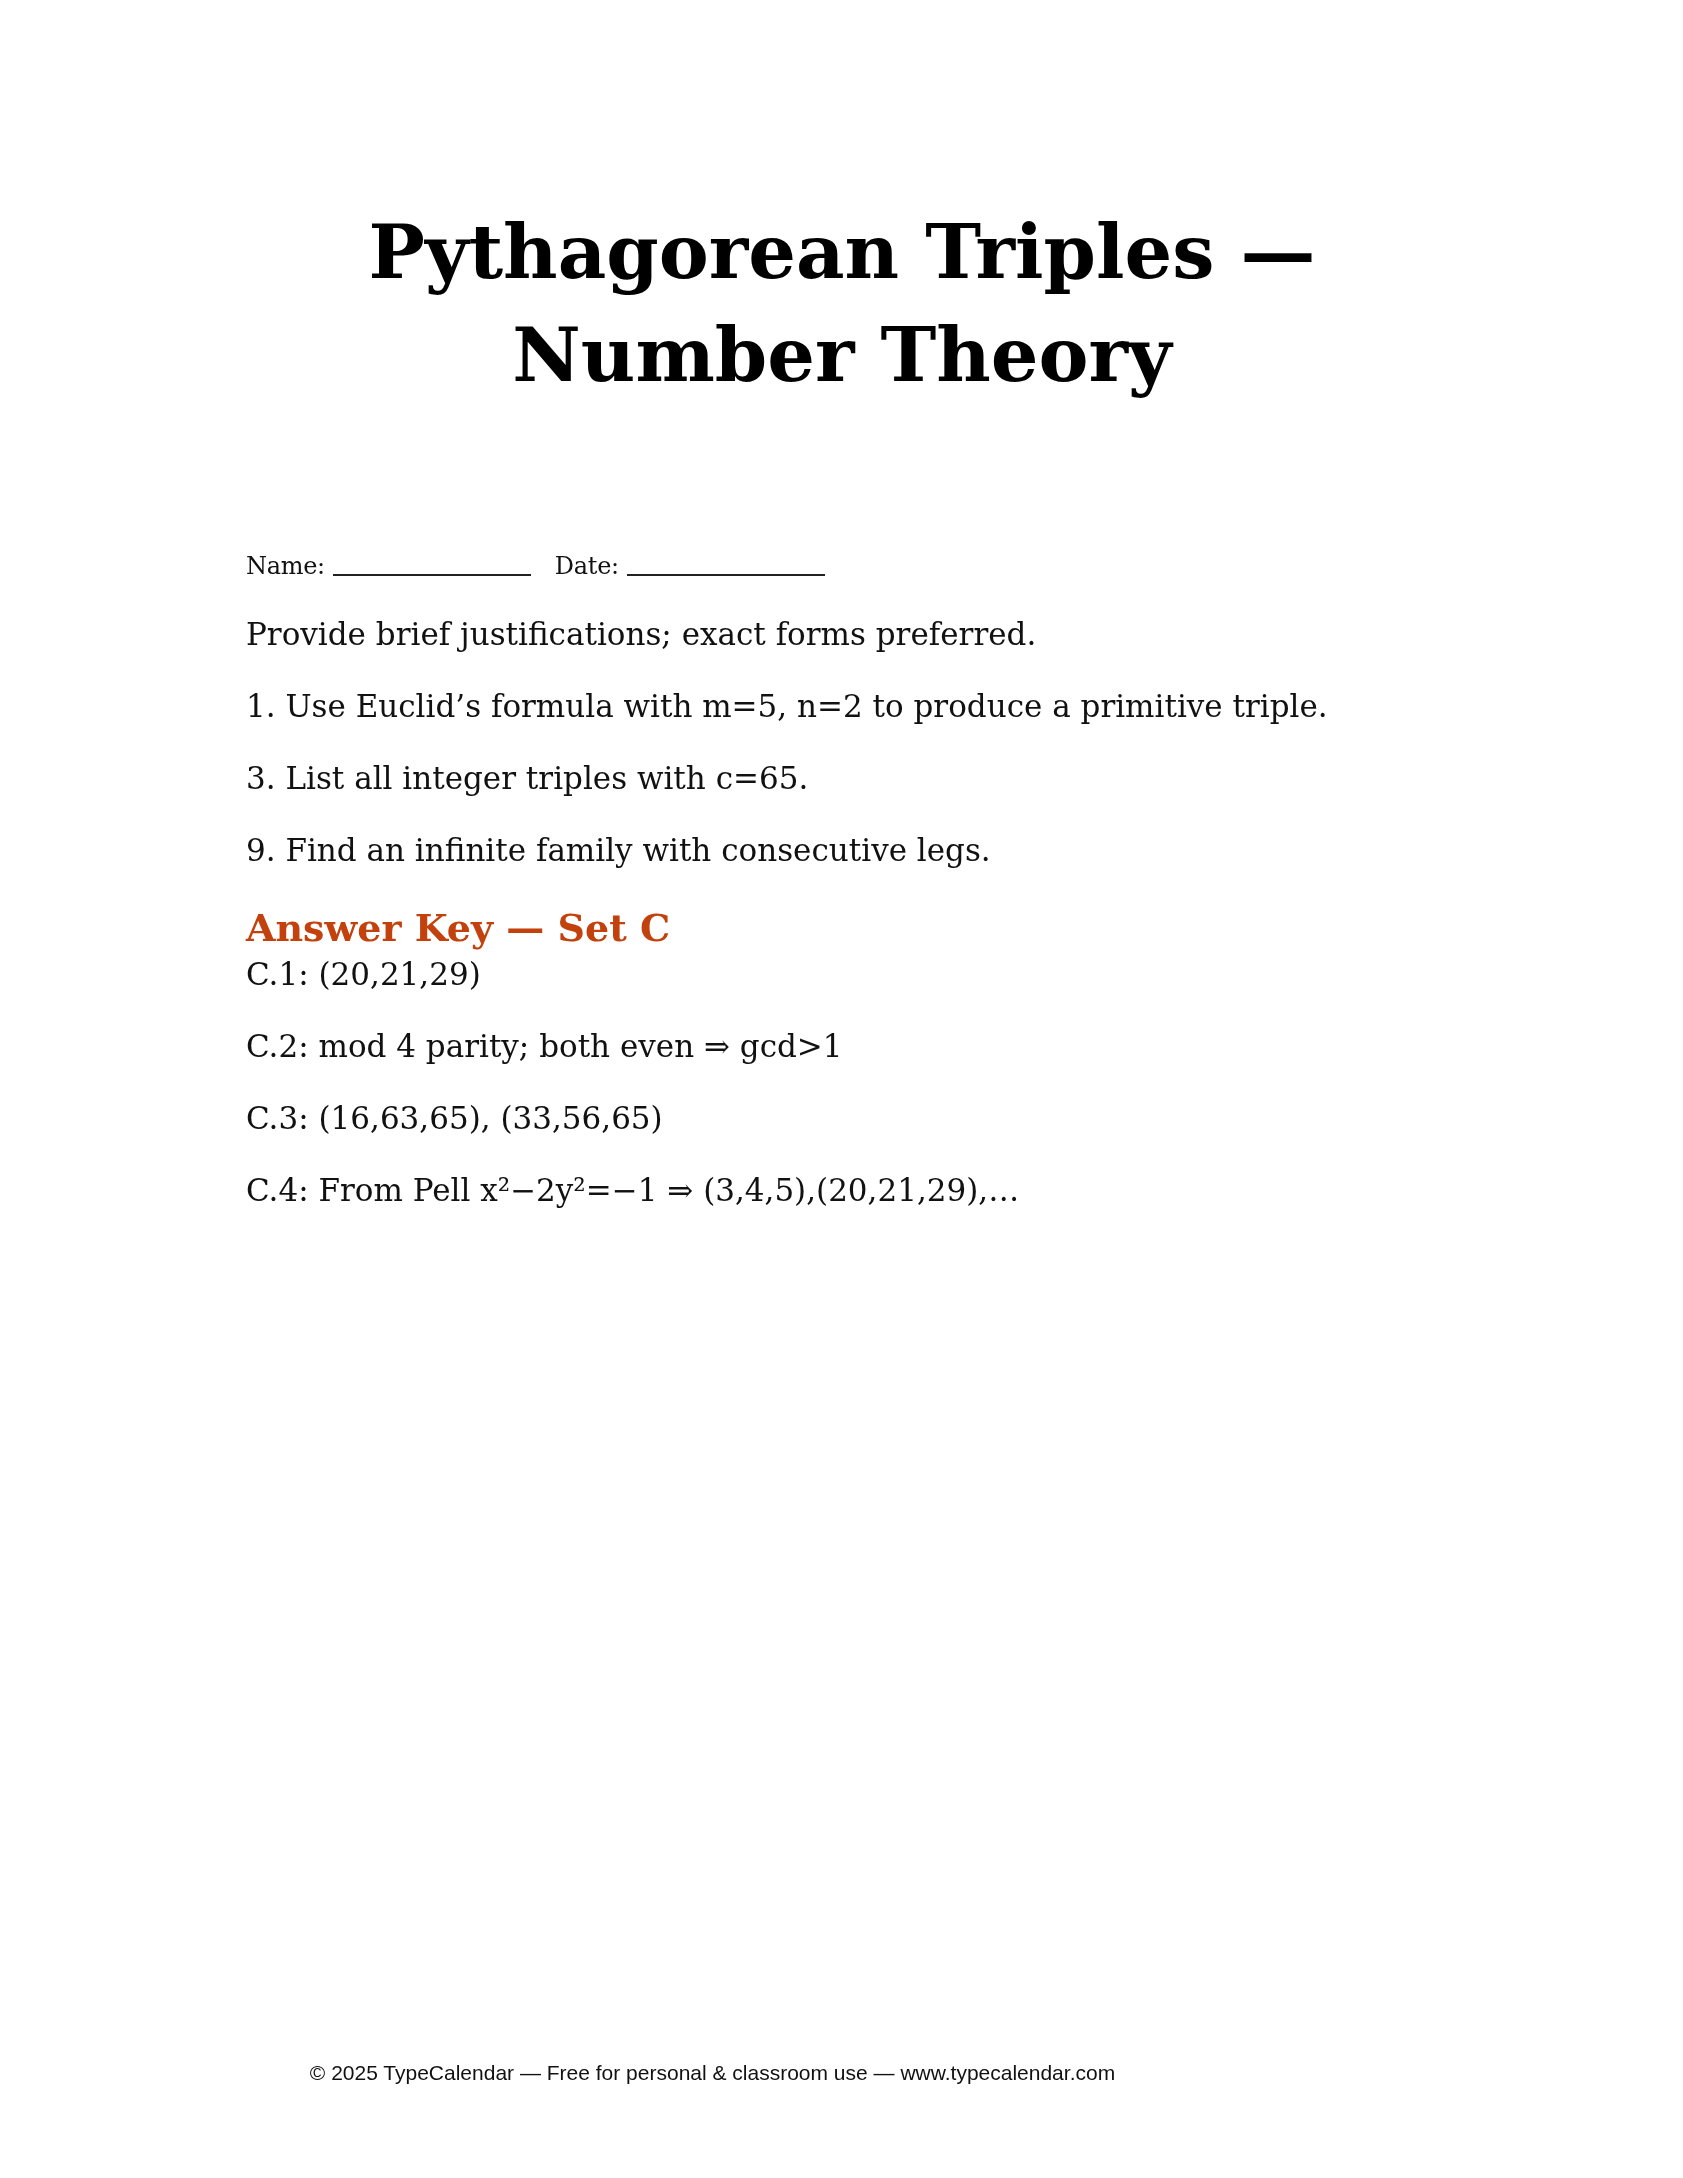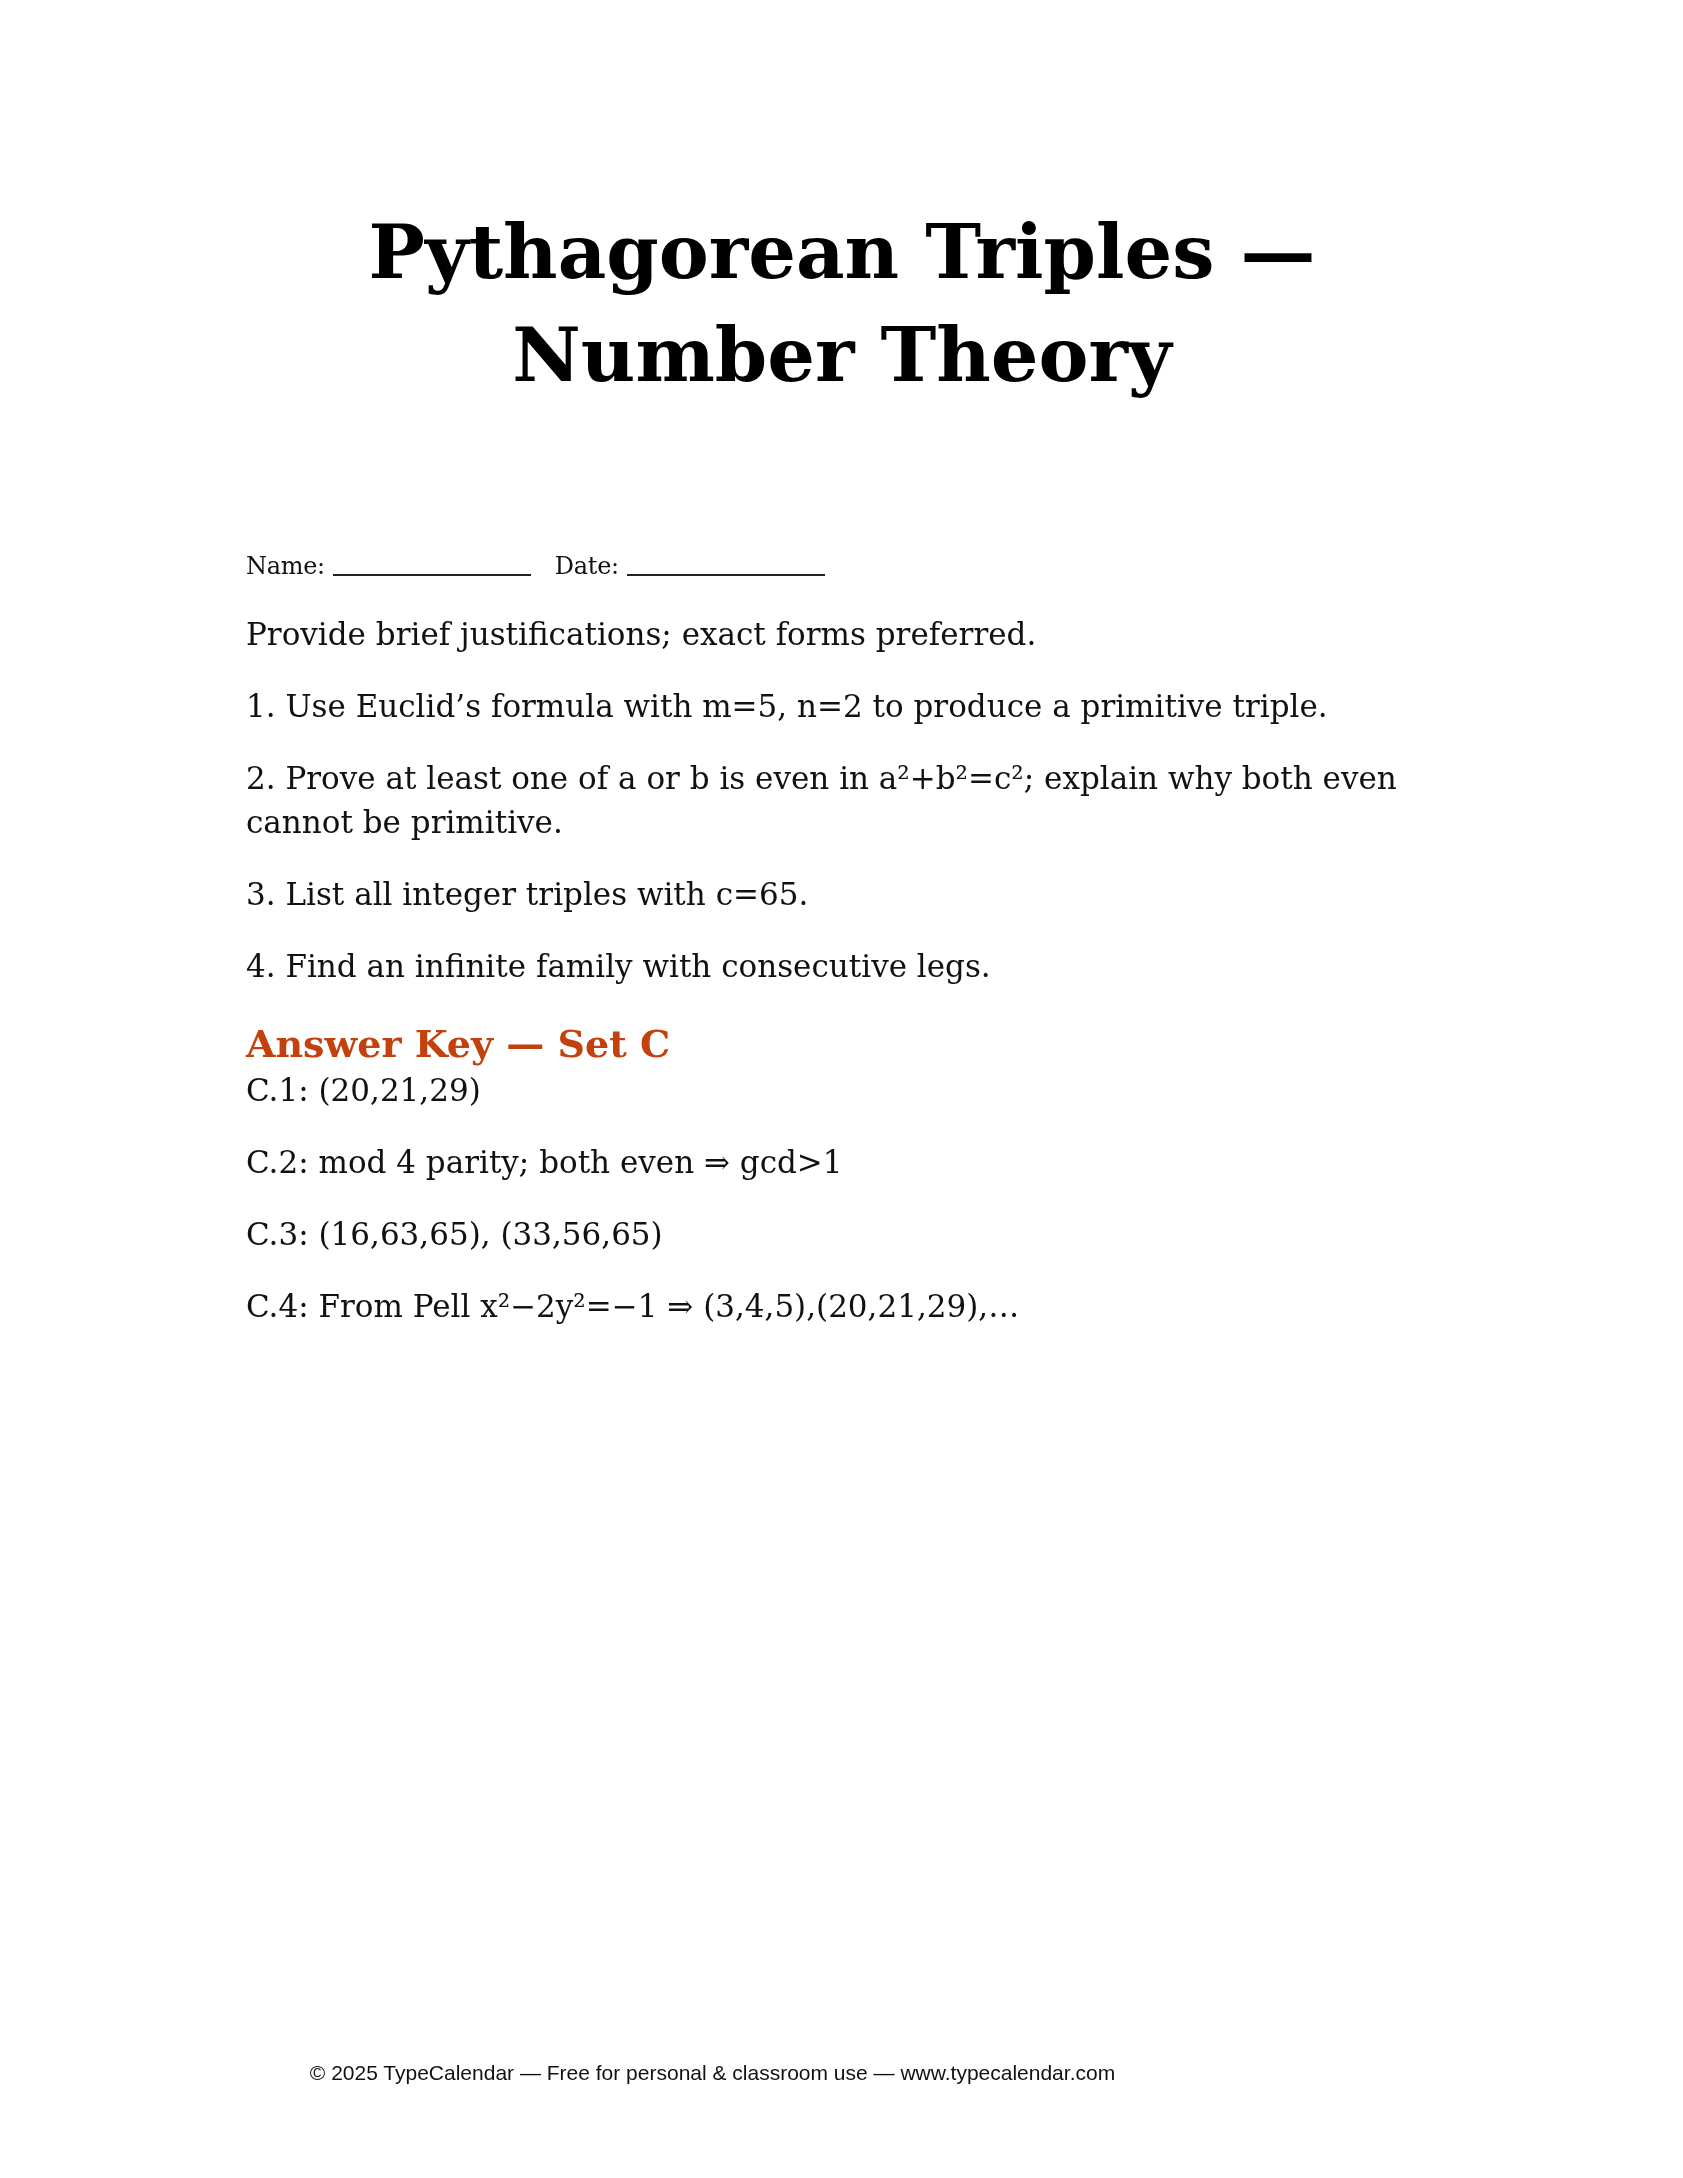--- a/index.html
+++ b/index.html
@@ -106,23 +106,22 @@
       </div>
       <div class="date-group">
         <span class="label">Date:</span>
         <span class="blank"></span>
       </div>
     </div>
 
     <p class="para instructions">Provide brief justifications; exact forms preferred.</p>
 
     <p class="para question">1. Use Euclid’s formula with m=5, n=2 to produce a primitive triple.</p>
-    <p class="para question">2. Prove at least one of a or b is even in a²+b²=c²; explain why both even cannot be primitive.</p>
     <p class="para question">3. List all integer triples with c=65.</p>
-    <p class="para question">4. Find an infinite family with consecutive legs.</p>
+    <p class="para question">9. Find an infinite family with consecutive legs.</p>
 
     <h2 class="answer-heading">Answer Key — Set C</h2>
 
     <p class="para answer-first">C.1: (20,21,29)</p>
     <p class="para answer">C.2: mod 4 parity; both even ⇒ gcd&gt;1</p>
     <p class="para answer">C.3: (16,63,65), (33,56,65)</p>
     <p class="para answer">C.4: From Pell x²−2y²=−1 ⇒ (3,4,5),(20,21,29),…</p>
   </div>
 
   <div class="footer">© 2025 TypeCalendar — Free for personal &amp; classroom use — www.typecalendar.com</div>

